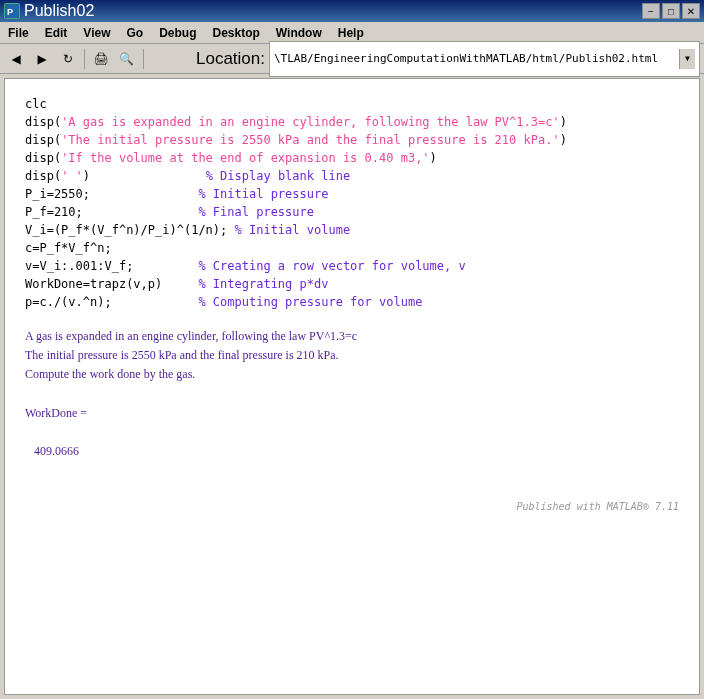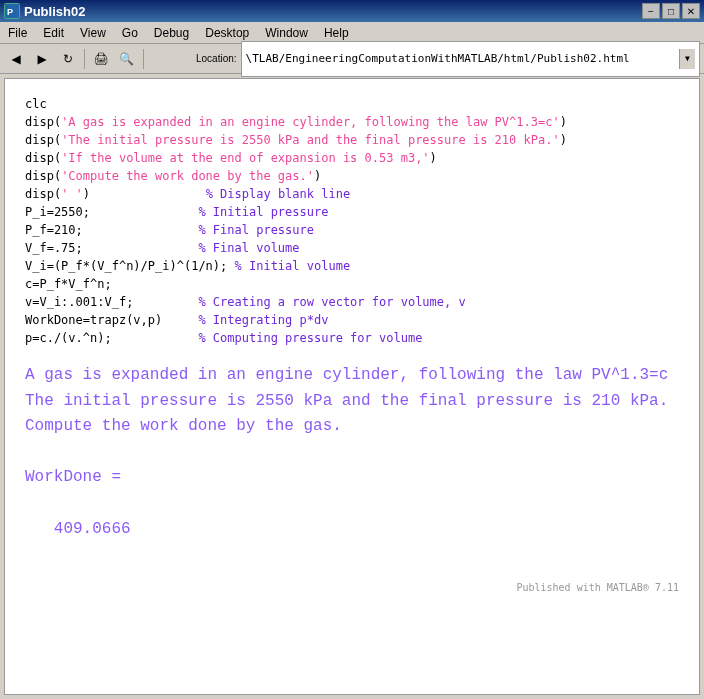--- a/index.html
+++ b/index.html
@@ -25,22 +25,22 @@
       width: 16px;
       height: 16px;
       margin-right: 4px;
       background: #4a8;
       border-radius: 2px;
       display: flex; align-items: center; justify-content: center;
       font-size: 10px; color: white; font-weight: bold;
     }
     .title-bar-text {
       flex: 1;
-      font-size: 13px;
-      font-weight: bold;
+      font-size: 16px;
+      font-weight: normal;
     }
     .title-bar-buttons {
       display: flex; gap: 2px;
     }
     .title-btn {
       width: 18px; height: 16px;
       background: #c0c0c0;
       border: 1px solid #888;
       display: flex; align-items: center; justify-content: center;
       font-size: 10px; cursor: pointer;
@@ -49,20 +49,21 @@
     .title-btn.close { background: #c0c0c0; }
 
     
     .menu-bar {
       background: #d4d0c8;
       height: 22px;
       display: flex;
       align-items: center;
       border-bottom: 1px solid #999;
       font-size: 12px;
+      font-weight: bold;
     }
     .menu-item {
       padding: 2px 8px;
       cursor: pointer;
     }
 
     
     .toolbar {
       background: #d4d0c8;
       height: 30px;
@@ -74,21 +75,21 @@
     }
     .tb-btn {
       width: 24px; height: 24px;
       background: #d4d0c8;
       border: 1px solid transparent;
       display: flex; align-items: center; justify-content: center;
       cursor: pointer; font-size: 12px;
     }
     .tb-separator { width: 1px; height: 20px; background: #999; margin: 0 2px; }
     .location-label {
-      font-size: 10px;
+      font-size: 17px;
       margin-left: 4px;
       margin-right: 2px;
       padding-left: 44px;
     }
     .location-bar {
       flex: 1;
       height: 36px;
       border: 1px solid #999;
       background: white;
       font-size: 11px;
@@ -131,36 +132,37 @@
     .code-line {
       line-height: 1.5;
       white-space: pre;
     }
 
     .col-default { color: black; }
     .col-green { color: #6d28d9; }
     .col-string { color: #ec4899; }
 
     .output-block {
-      font-family: Liberation Mono, monospace;
-      font-size: 16px;
-      color: #8b5cf6;
+      font-family: Liberation Serif, serif;
+      font-size: 12px;
+      color: #4c1d95;
       margin-top: 8px;
       line-height: 1.6;
     }
 
     .output-line {
       white-space: pre;
     }
 
     .published-footer {
       text-align: right;
       font-size: 10px;
       color: #999;
       margin-top: 40px;
+      font-style: italic;
     }
   </style>
 </head>
 <body>
 
 <div class="title-bar">
   <div class="title-bar-icon">
     <svg width="14" height="14" viewBox="0 0 14 14">
       <rect width="14" height="14" fill="#2266aa"></rect>
       <text x="2" y="11" font-size="9" fill="white" font-weight="bold">P</text>
@@ -199,26 +201,24 @@
     <div class="location-dropdown">▼</div>
   </div>
 </div>
 
 <div class="main-content">
 
   <div class="code-block">
     <div class="code-line col-default">clc</div>
     <div class="code-line"><span class="col-default">disp(</span><span class="col-string">'A gas is expanded in an engine cylinder, following the law PV^1.3=c'</span><span class="col-default">)</span></div>
     <div class="code-line"><span class="col-default">disp(</span><span class="col-string">'The initial pressure is 2550 kPa and the final pressure is 210 kPa.'</span><span class="col-default">)</span></div>
-    <div class="code-line"><span class="col-default">disp(</span><span class="col-string">'If the volume at the end of expansion is 0.53 m3,'</span><span class="col-default">)</span></div>
-    <div class="code-line"><span class="col-default">disp(</span><span class="col-string">'Compute the work done by the gas.'</span><span class="col-default">)</span></div>
+    <div class="code-line"><span class="col-default">disp(</span><span class="col-string">'If the volume at the end of expansion is 0.40 m3,'</span><span class="col-default">)</span></div>
     <div class="code-line"><span class="col-default">disp(</span><span class="col-string">' '</span><span class="col-default">)                </span><span class="col-green">% Display blank line</span></div>
     <div class="code-line"><span class="col-default">P_i=2550;               </span><span class="col-green">% Initial pressure</span></div>
     <div class="code-line"><span class="col-default">P_f=210;                </span><span class="col-green">% Final pressure</span></div>
-    <div class="code-line"><span class="col-default">V_f=.75;                </span><span class="col-green">% Final volume</span></div>
     <div class="code-line"><span class="col-default">V_i=(P_f*(V_f^n)/P_i)^(1/n); </span><span class="col-green">% Initial volume</span></div>
     <div class="code-line col-default">c=P_f*V_f^n;</div>
     <div class="code-line"><span class="col-default">v=V_i:.001:V_f;         </span><span class="col-green">% Creating a row vector for volume, v</span></div>
     <div class="code-line"><span class="col-default">WorkDone=trapz(v,p)     </span><span class="col-green">% Integrating p*dv</span></div>
     <div class="code-line"><span class="col-default">p=c./(v.^n);            </span><span class="col-green">% Computing pressure for volume</span></div>
   </div>
 
   <div class="output-block">
     <div class="output-line">A gas is expanded in an engine cylinder, following the law PV^1.3=c</div>
     <div class="output-line">The initial pressure is 2550 kPa and the final pressure is 210 kPa.</div>

